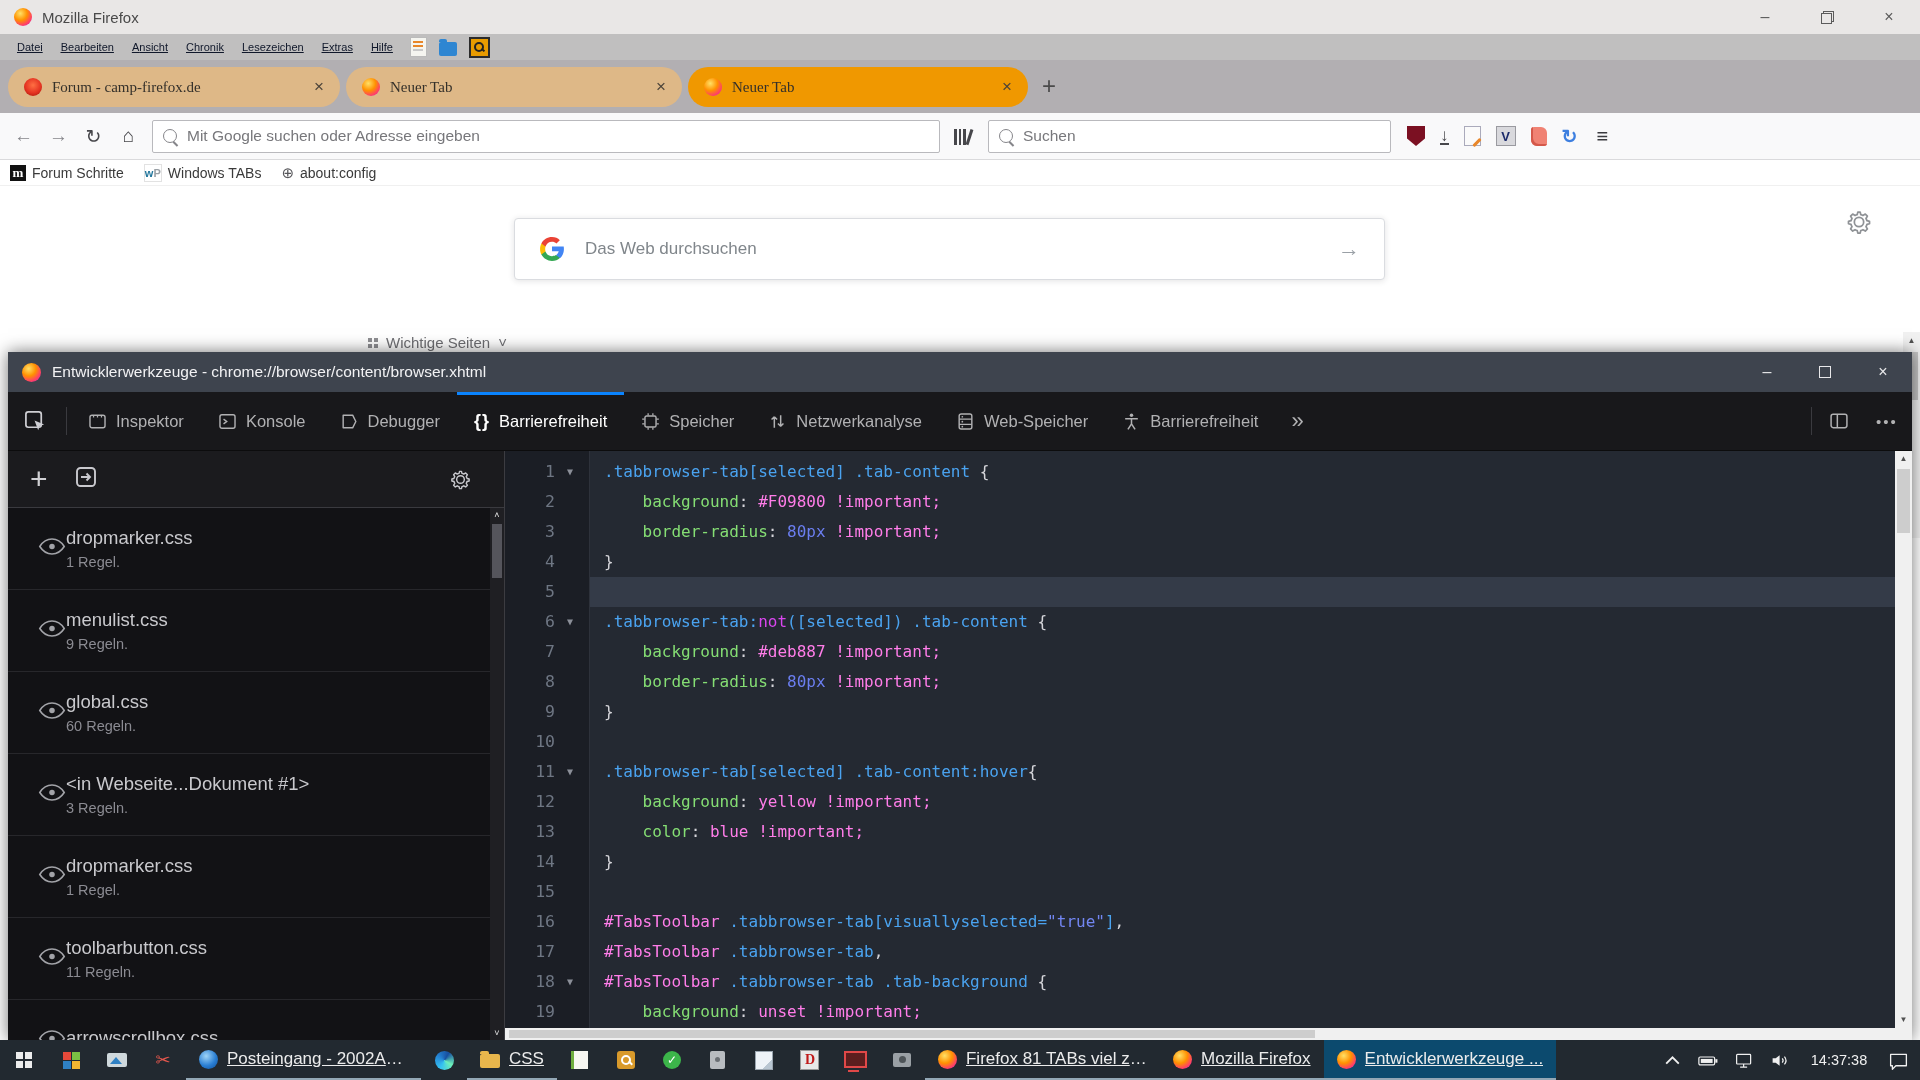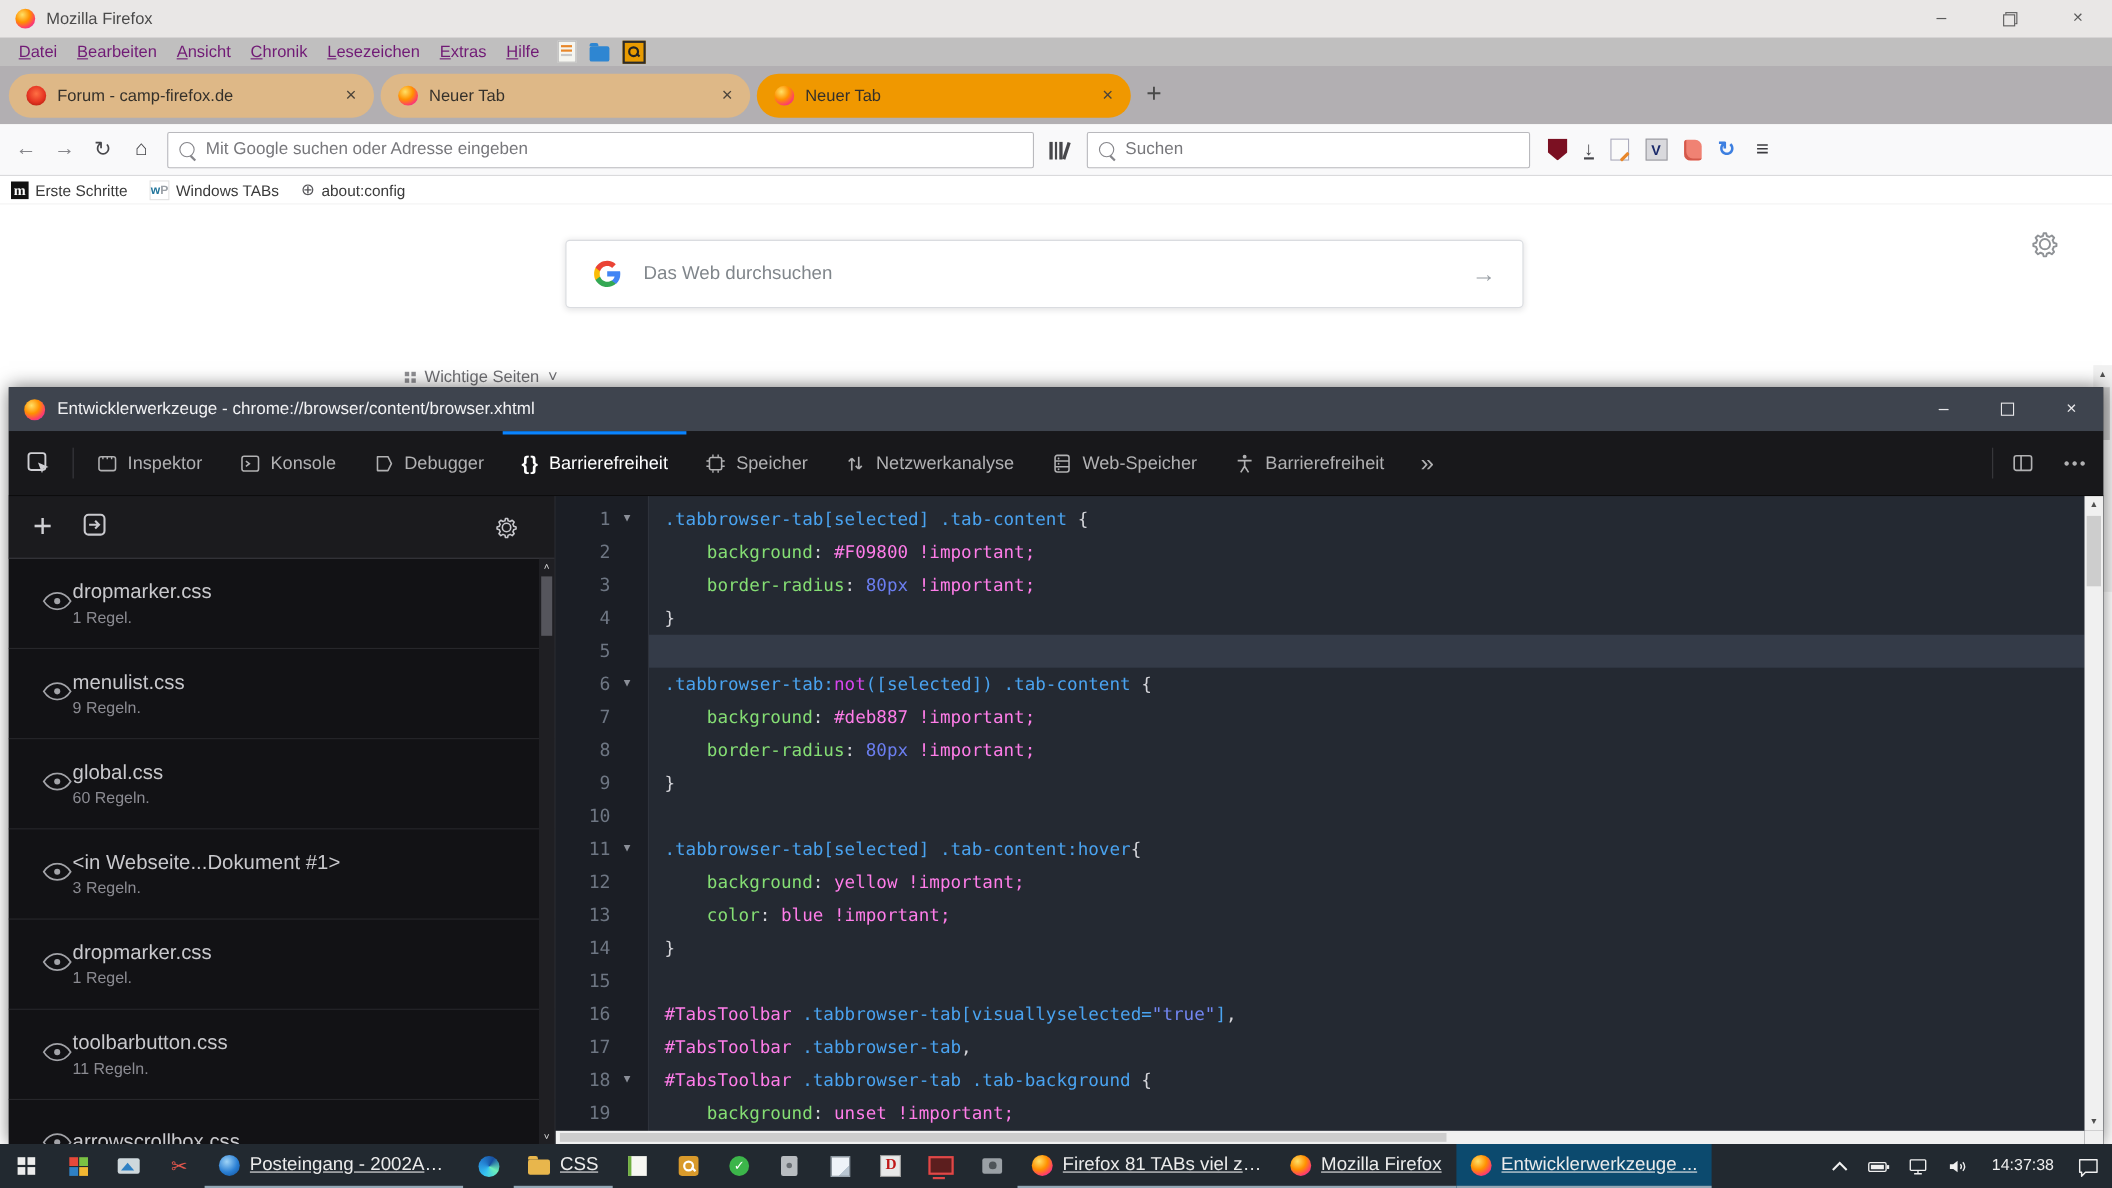--- a/index.html
+++ b/index.html
@@ -10,34 +10,34 @@
   .ff-dot{width:18px;height:18px;border-radius:50%;margin-left:14px;
     background:radial-gradient(circle at 35% 30%,#ffe066 0%,#ff9100 40%,#ff3d6a 70%,#a239c8 100%);}
   .win-title{margin-left:10px;font-size:15px;color:#4a4a4a;}
   .win-controls{margin-left:auto;display:flex;height:100%;}
   .wc{width:62px;display:flex;align-items:center;justify-content:center;color:#5b5b5b;font-size:16px;}
   .wc .box{width:10px;height:10px;border:1.5px solid #5b5b5b;display:inline-block;}
   .wc .restore{position:relative;width:13px;height:13px;}
   .wc .restore:before{content:"";position:absolute;top:0;right:0;width:9px;height:9px;border:1.4px solid #5b5b5b;}
   .wc .restore:after{content:"";position:absolute;bottom:0;left:0;width:9px;height:9px;border:1.4px solid #5b5b5b;background:#E9E7E6;}
   .menubar{position:absolute;left:0;top:34px;width:100%;height:26px;background:#C0BFBF;display:flex;align-items:center;padding-left:8px;box-sizing:border-box;}
-  .menu-item{font-size:15px;color:#701a75;padding:0 9px;}
+  .menu-item{font-size:11px;color:#0f172a;padding:0 9px;text-decoration:underline;}
   .menu-item u{text-decoration-thickness:1px;}
   .mb-icons{display:flex;align-items:center;gap:12px;margin-left:8px;}
   .notes-ic{width:15px;height:18px;background:#f5f5f0;border:1px solid #bbb;position:relative;}
   .notes-ic:after{content:"";position:absolute;left:2px;top:3px;width:10px;height:2px;background:#e8872a;box-shadow:0 4px 0 #e8872a,0 8px 0 #c9c9c9;}
   .folder-ic{width:18px;height:14px;background:#2e86d2;border-radius:2px;position:relative;margin-top:3px;}
   .folder-ic:before{content:"";position:absolute;top:-3px;left:0;width:8px;height:3px;background:#2e86d2;border-radius:2px 2px 0 0;}
   .searchbox-ic{width:17px;height:17px;background:#E89B00;border:2px solid #2b2b2b;position:relative;}
   .searchbox-ic:before{content:"";position:absolute;left:3px;top:3px;width:6px;height:6px;border:2px solid #222;border-radius:50%;}
   .searchbox-ic:after{content:"";position:absolute;left:10px;top:10px;width:4px;height:2px;background:#222;transform:rotate(45deg);}
   
   .tabbar{position:absolute;left:0;top:60px;width:100%;height:53px;background:#B2AFB2;}
   .btab{position:absolute;top:7px;height:40px;border-radius:20px;display:flex;align-items:center;padding:0 16px;box-sizing:border-box;}
-  .btab-label{font-size:15px;color:#34302a;margin-left:10px;white-space:nowrap;overflow:hidden;flex:1;}
+  .btab-label{font-size:15px;color:#34302a;margin-left:10px;white-space:nowrap;overflow:hidden;flex:1;font-family:Liberation Serif, serif;}
   .btab-close{font-size:17px;color:#4c443a;margin-left:12px;}
   .favicon{width:18px;height:18px;border-radius:50%;flex:none;}
   .favicon.firefox{background:radial-gradient(circle at 35% 30%,#ffe066 0%,#ff9100 42%,#ff3d6a 72%,#a239c8 100%);}
   .favicon.campfire{background:radial-gradient(circle at 50% 40%,#ff7043 0%,#e53422 55%,#9c1408 100%);}
   .newtab-btn{position:absolute;left:1042px;top:12px;font-size:24px;color:#4a4a4a;}
   
   .navbar{position:absolute;left:0;top:113px;width:100%;height:47px;background:#F9F9FA;border-bottom:1px solid #DADADC;
     display:flex;align-items:center;box-sizing:border-box;padding-left:6px;}
   .nav-ic{width:35px;text-align:center;font-size:19px;color:#47474b;}
   .nav-ic.dim{color:#85858a;}
@@ -267,21 +267,21 @@
       <span class="v-ic">V</span>
       <span class="scroll-ic"></span>
       <span class="sync-ic">↻</span>
       <span class="burger">≡</span>
     </div>
   </div>
 
   <div class="bookmarks" id="bookmark-items">
       <span class="bm-item">
         <span class="bm-m">m</span>
-        <span>Erste Schritte</span>
+        <span>Forum Schritte</span>
       </span>
       <span class="bm-item">
         <span class="bm-wp">
           <span class="w">w</span>
           <span class="p">P</span>
         </span>
         <span>Windows TABs</span>
       </span>
       <span class="bm-item">
         <span class="bm-globe">⊕</span>

